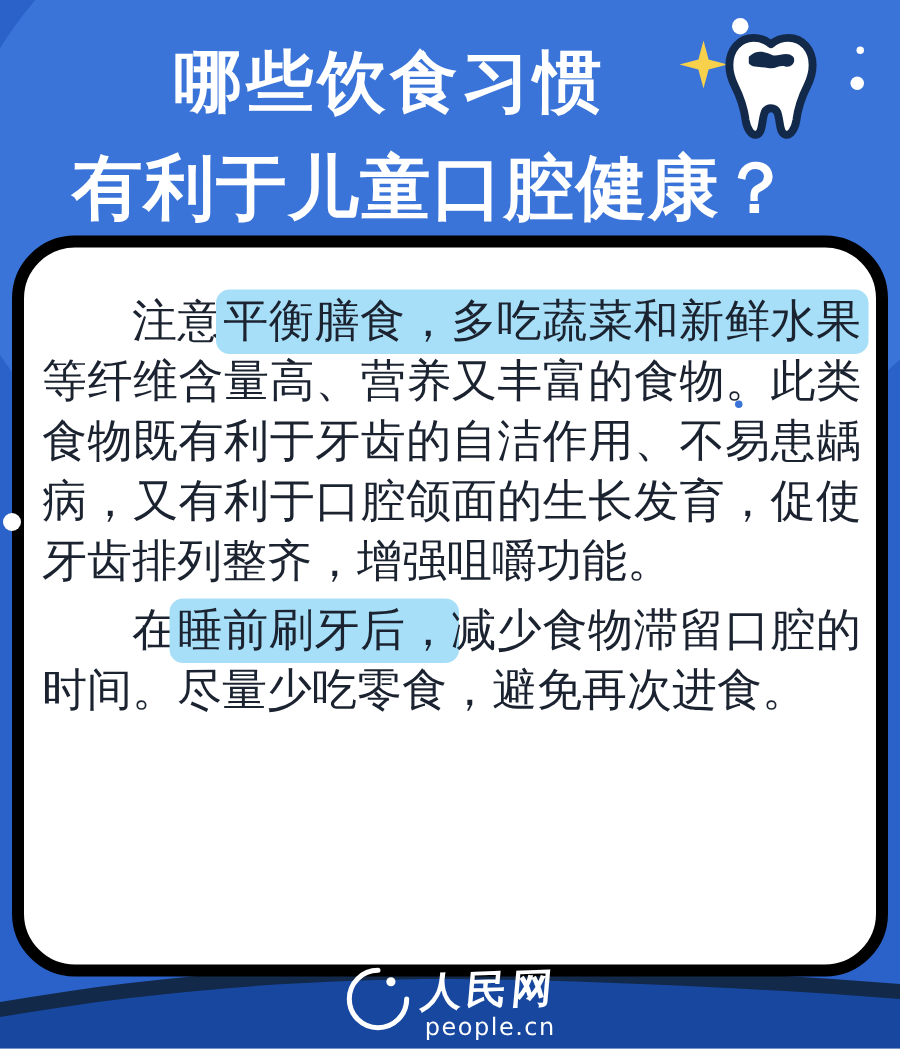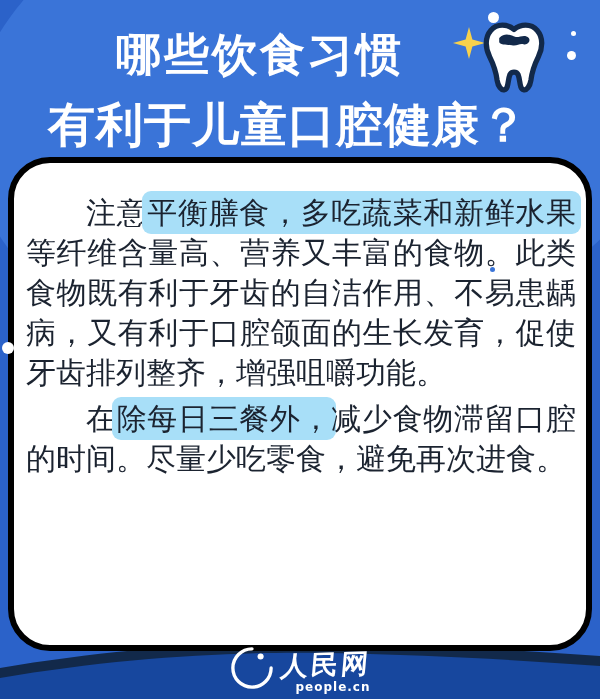--- a/index.html
+++ b/index.html
@@ -28,21 +28,21 @@
   .title {
     position:absolute; top:25px; left:0; width:100%;
     text-align:center; color:#ffffff; font-weight:900; z-index:1;
   }
   .title-line1 { font-size:45px; letter-spacing:3px; transform:translateX(-40px); }
   .title-line2 { font-size:47px; letter-spacing:1px; margin-top:9px; transform:translateX(-12px); }
 
   .card {
     position:absolute; left:8px; top:157px; width:584px; height:494px;
     box-sizing:border-box; background:#ffffff;
-    border:6px solid #000000; border-radius:42px;
+    border:8px solid #000000; border-radius:42px;
     padding:30px 10px 0 12px; z-index:2;
   }
   .card p {
     margin:0 0 6px 0; font-size:30px; line-height:40px;
     color:#1B2330; font-weight:500;
     text-align:justify; text-indent:2em; line-break:strict;
   }
   .hl {
     background:#A8DFF8; border-radius:9px;
     padding:4px 5px; margin:0 -5px;
@@ -54,21 +54,21 @@
   .logo {
     position:absolute; bottom:5px; left:0; width:100%;
     display:flex; justify-content:center; align-items:center; gap:7px;
     color:#ffffff; z-index:3;
   }
   .logo-text { display:flex; flex-direction:column; align-items:center; }
   .logo-cn {
     font-size:27px; font-weight:700; letter-spacing:3px;
     transform:skewX(-7deg) rotate(-2deg);
   }
-  .logo-en { font-size:12px; font-weight:700; letter-spacing:1px; margin-top:-3px; align-self:flex-end; }
+  .logo-en { font-size:16px; font-weight:400; letter-spacing:1px; margin-top:-3px; align-self:flex-end; }
 </style>
 </head>
 <body>
 
 <div class="poster">
 
   <div class="blob"></div>
 
   <div class="dot dot-top"></div>
   <div class="dot dot-r-sm"></div>
@@ -93,21 +93,21 @@
     <div class="title-line2">有利于儿童口腔健康？</div>
   </div>
 
   <svg class="bottom-svg" viewBox="0 0 600 62" preserveAspectRatio="none">
     <path d="M0 31 C120 10 240 4 330 6 C430 8 520 13 600 19 L600 62 L0 62 Z" fill="#12294A"></path>
     <path d="M0 41 C120 20 240 14 330 16 C430 18 520 23 600 29 L600 62 L0 62 Z" fill="#17479E"></path>
   </svg>
 
   <div class="card">
     <p><span>注意</span><span class="hl">平衡膳食，多吃蔬菜和新鲜水果</span><span>等纤维含量高、营养又丰富的食物。此类食物既有利于牙齿的自洁作用、不易患龋病，又有利于口腔颌面的生长发育，促使牙齿排列整齐，增强咀嚼功能。</span></p>
-    <p><span>在</span><span class="hl">除每日三餐外，</span><span>减少食物滞留口腔的时间。尽量少吃零食，避免再次进食。</span></p>
+    <p><span>在</span><span class="hl">睡前刷牙后，</span><span>减少食物滞留口腔的时间。尽量少吃零食，避免再次进食。</span></p>
   </div>
 
   <div class="tiny-dot"></div>
 
   <div class="logo">
     <span>
       <svg viewBox="0 0 46 46" width="44" height="44">
         <path d="M23 3 A20 20 0 1 0 43 23" fill="none" stroke="#ffffff" stroke-width="3.5" stroke-linecap="round"></path>
         <path d="M11 14 A15.5 15.5 0 1 0 39 29 A13 13 0 0 1 11 14 Z" fill="#ffffff"></path>
         <circle cx="32" cy="11" r="3.2" fill="#ffffff"></circle>

